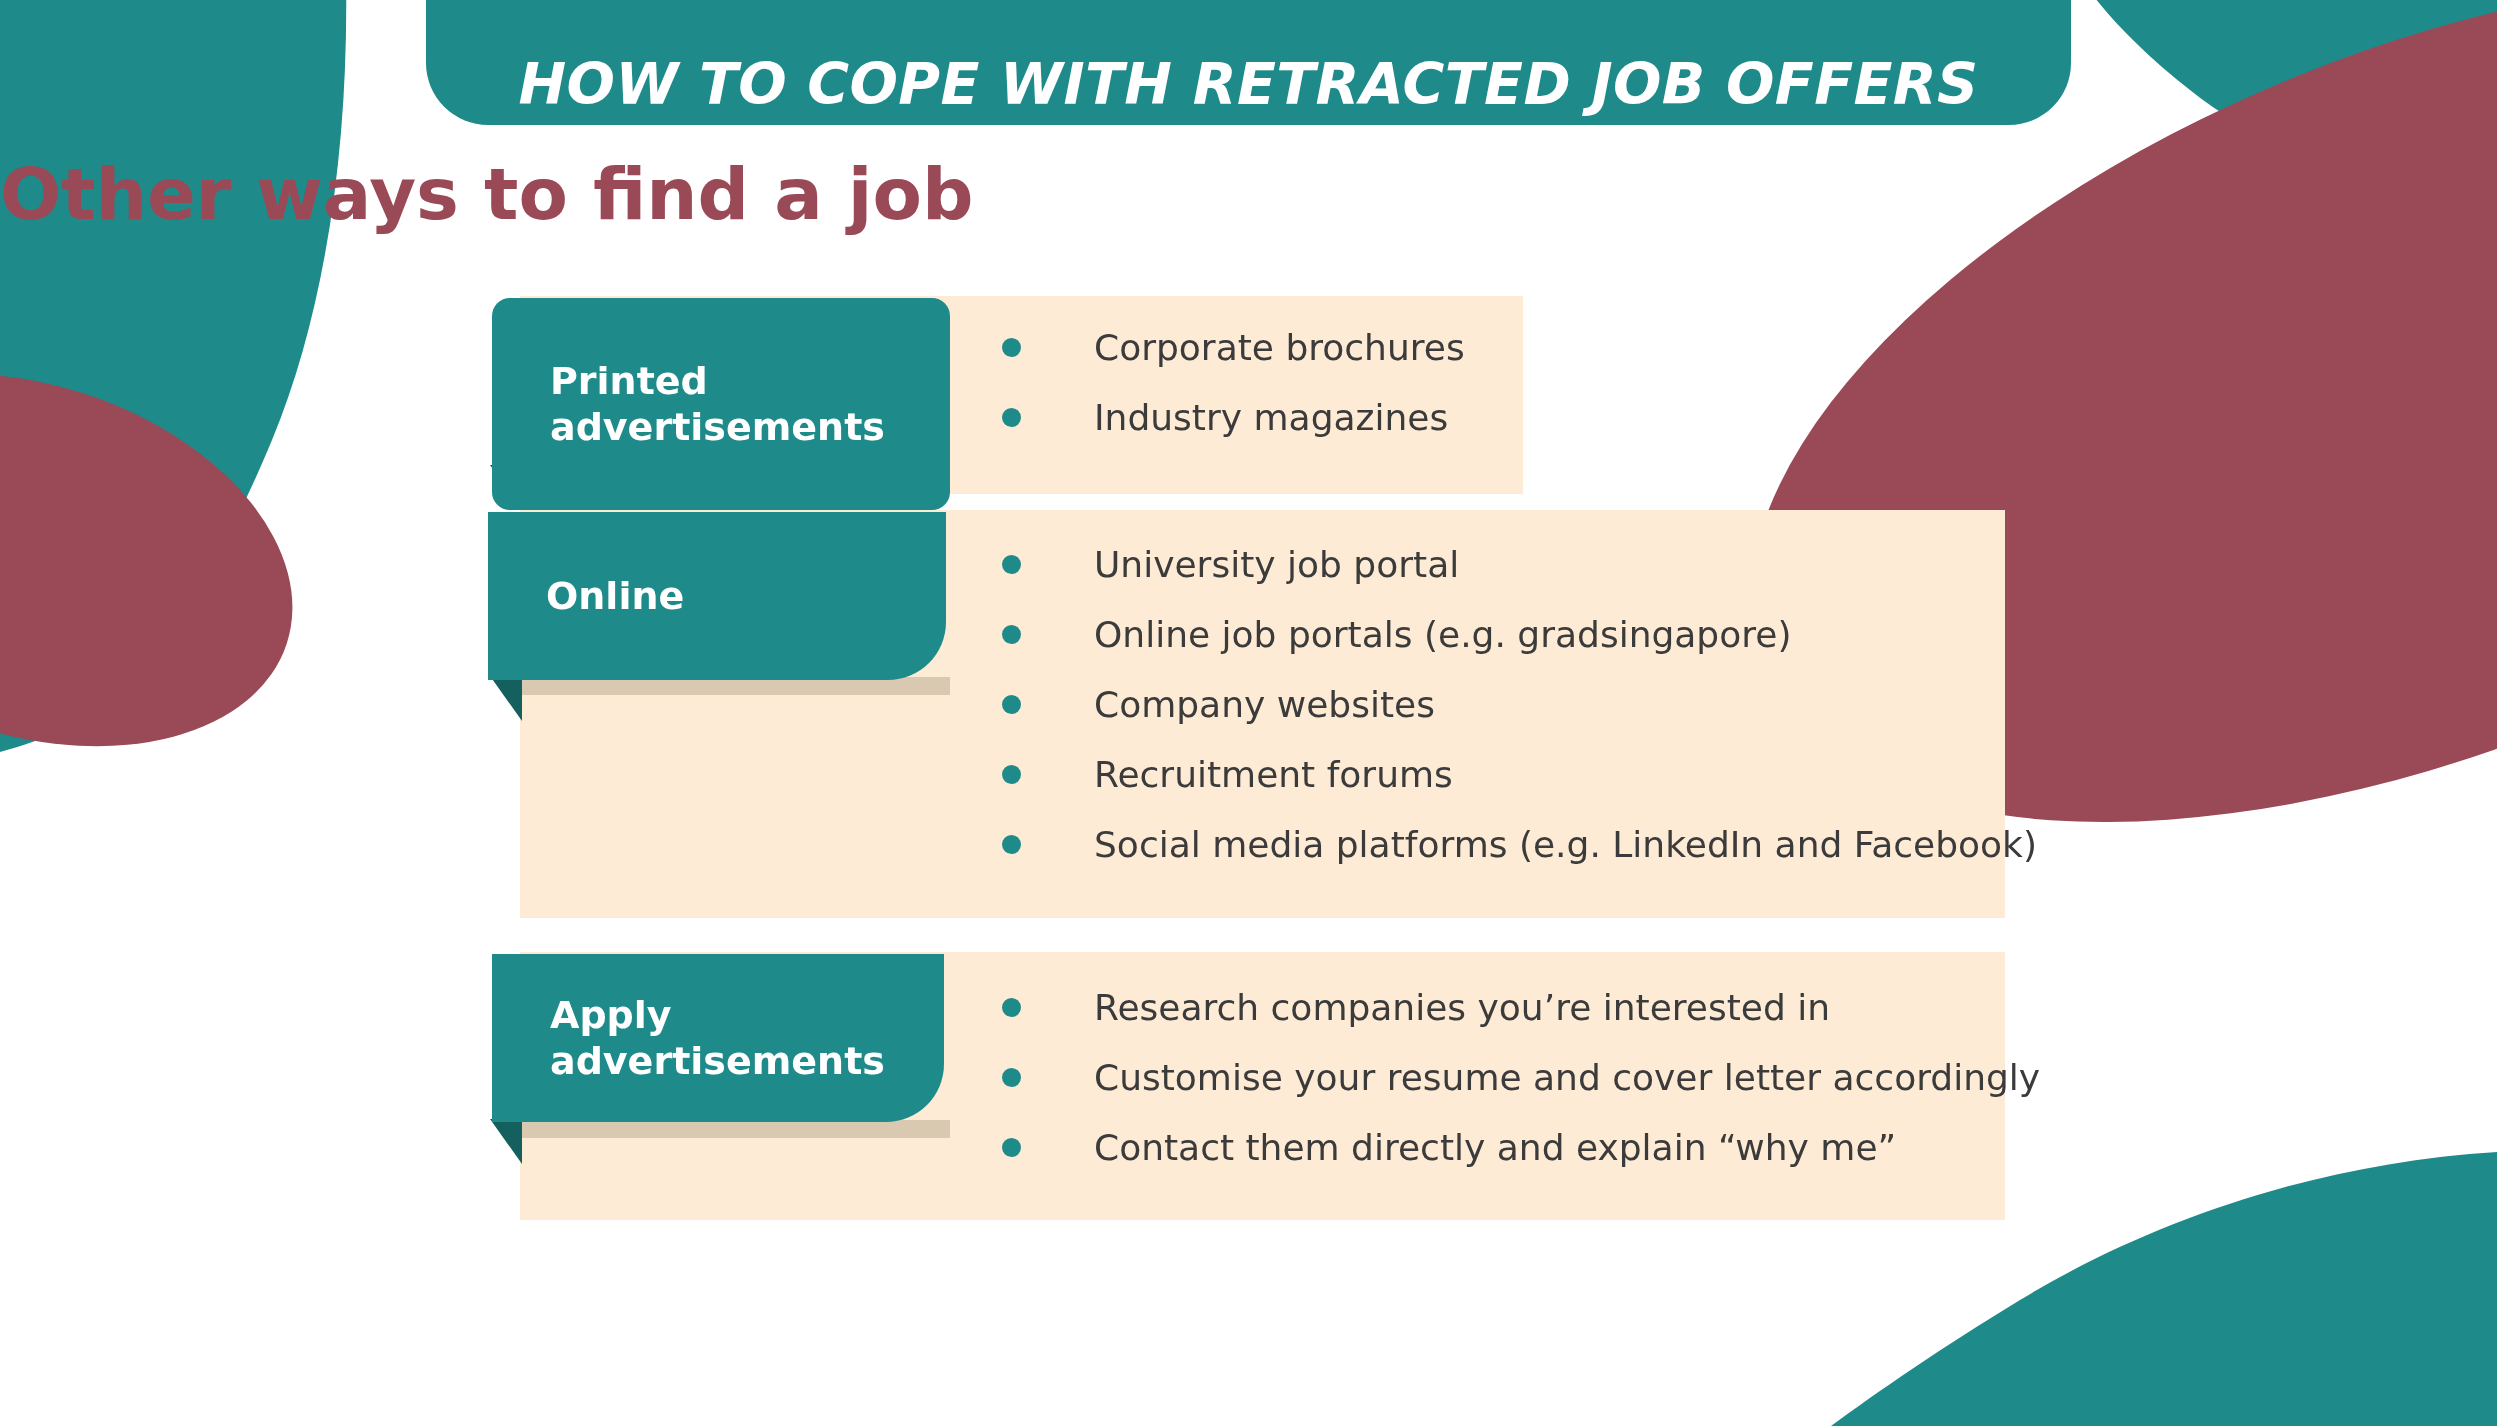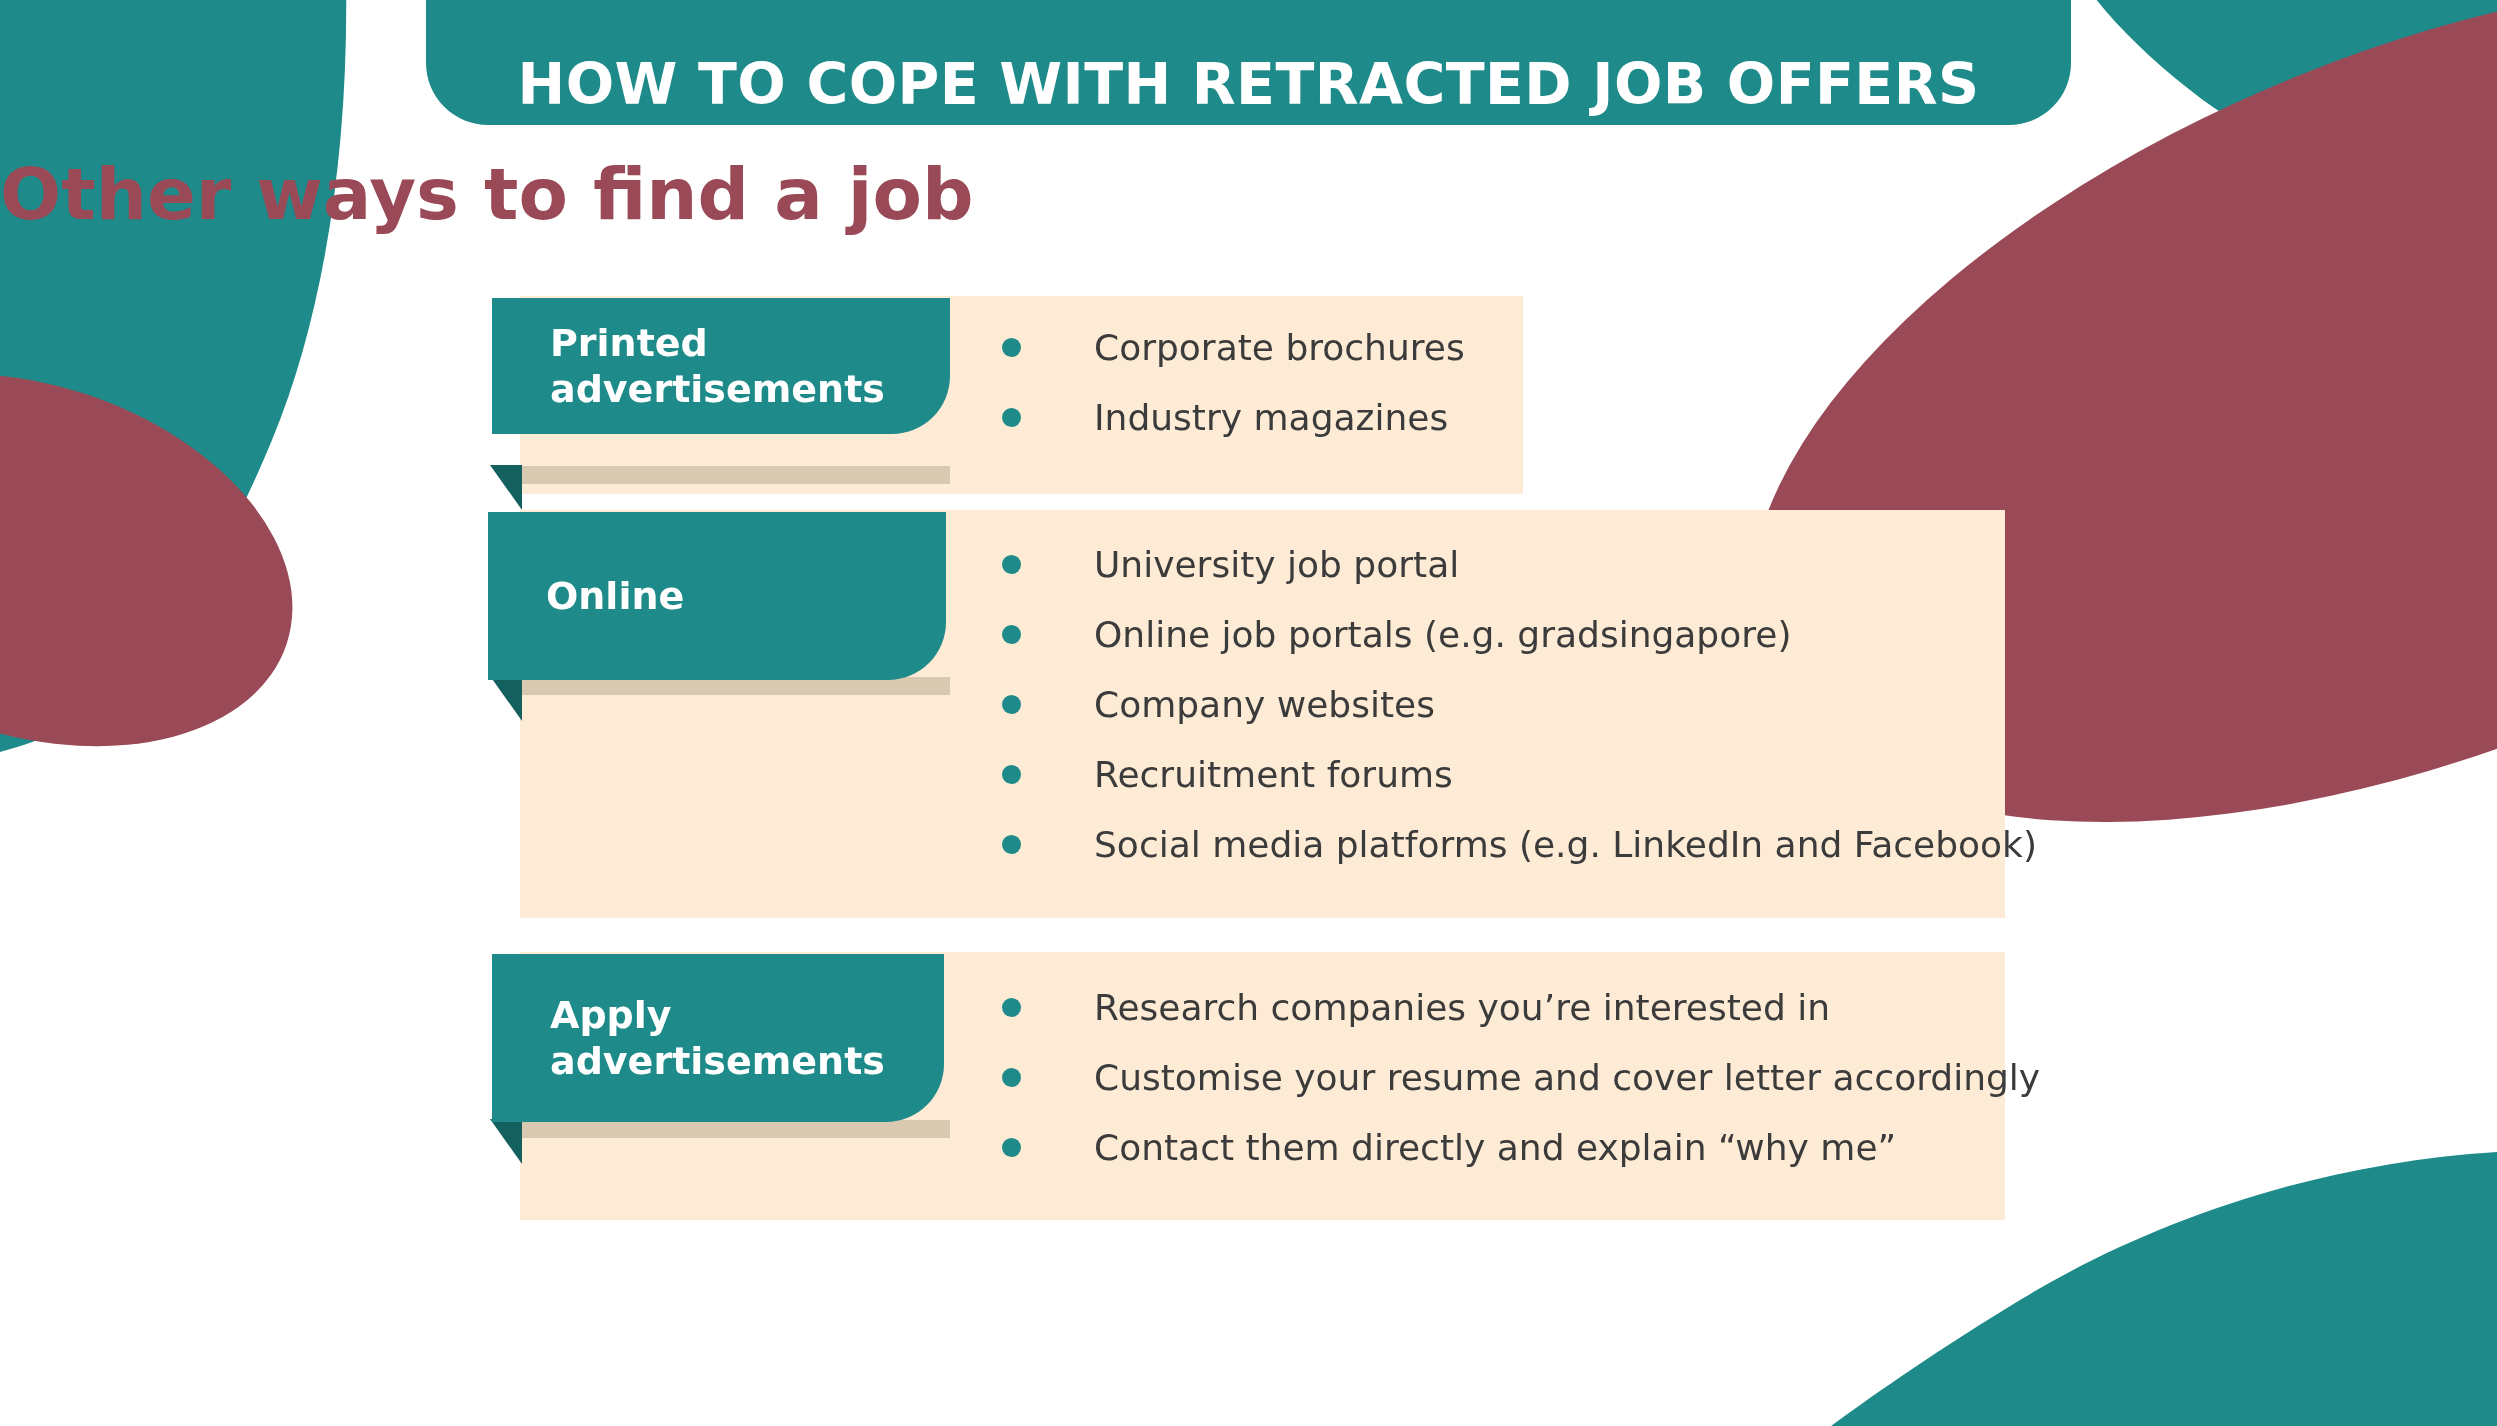--- a/index.html
+++ b/index.html
@@ -43,20 +43,21 @@
     box-sizing: border-box;
   }
   .header-title {
     color: #ffffff;
     font-family: "DejaVu Sans", sans-serif;
     font-size: 57px;
     font-weight: 700;
     letter-spacing: 0.4px;
     line-height: 1;
     white-space: nowrap;
+    font-style: italic;
   }
 
   .subtitle {
     position: absolute;
     left: 0;
     top: 155px;
     width: 2497px;
     color: #9a4a57;
     font-family: "DejaVu Sans", sans-serif;
     font-size: 72px;
@@ -156,21 +157,21 @@
   <div class="header-bar">
     <div class="header-title">HOW TO COPE WITH RETRACTED JOB OFFERS</div>
   </div>
 
   <div class="subtitle">Other ways to find a job</div>
 
   <div class="block">
     <div class="panel" style="left:520px; top:296px; width:1003px; height:198px;"></div>
     <div class="tab-shadow-strip" style="left:510px; top:466px; width:440px; height:18px;"></div>
     <div class="tab-corner" style="left:490px; top:465px;"></div>
-    <div class="tab" style="left:492px; top:298px; width:458px; height:136px;">
+    <div class="tab" style="left:492px; top:298px; width:458px; height:212px;border-radius:18px;">
       <div class="tab-label">
         <div>Printed</div>
         <div>advertisements</div>
       </div>
     </div>
     <ul class="bullets" style="left:1002px; top:325px;">
       <li class="bullet">
         <span class="bullet-dot"></span>
         <span class="bullet-text">Corporate brochures</span>
       </li>

